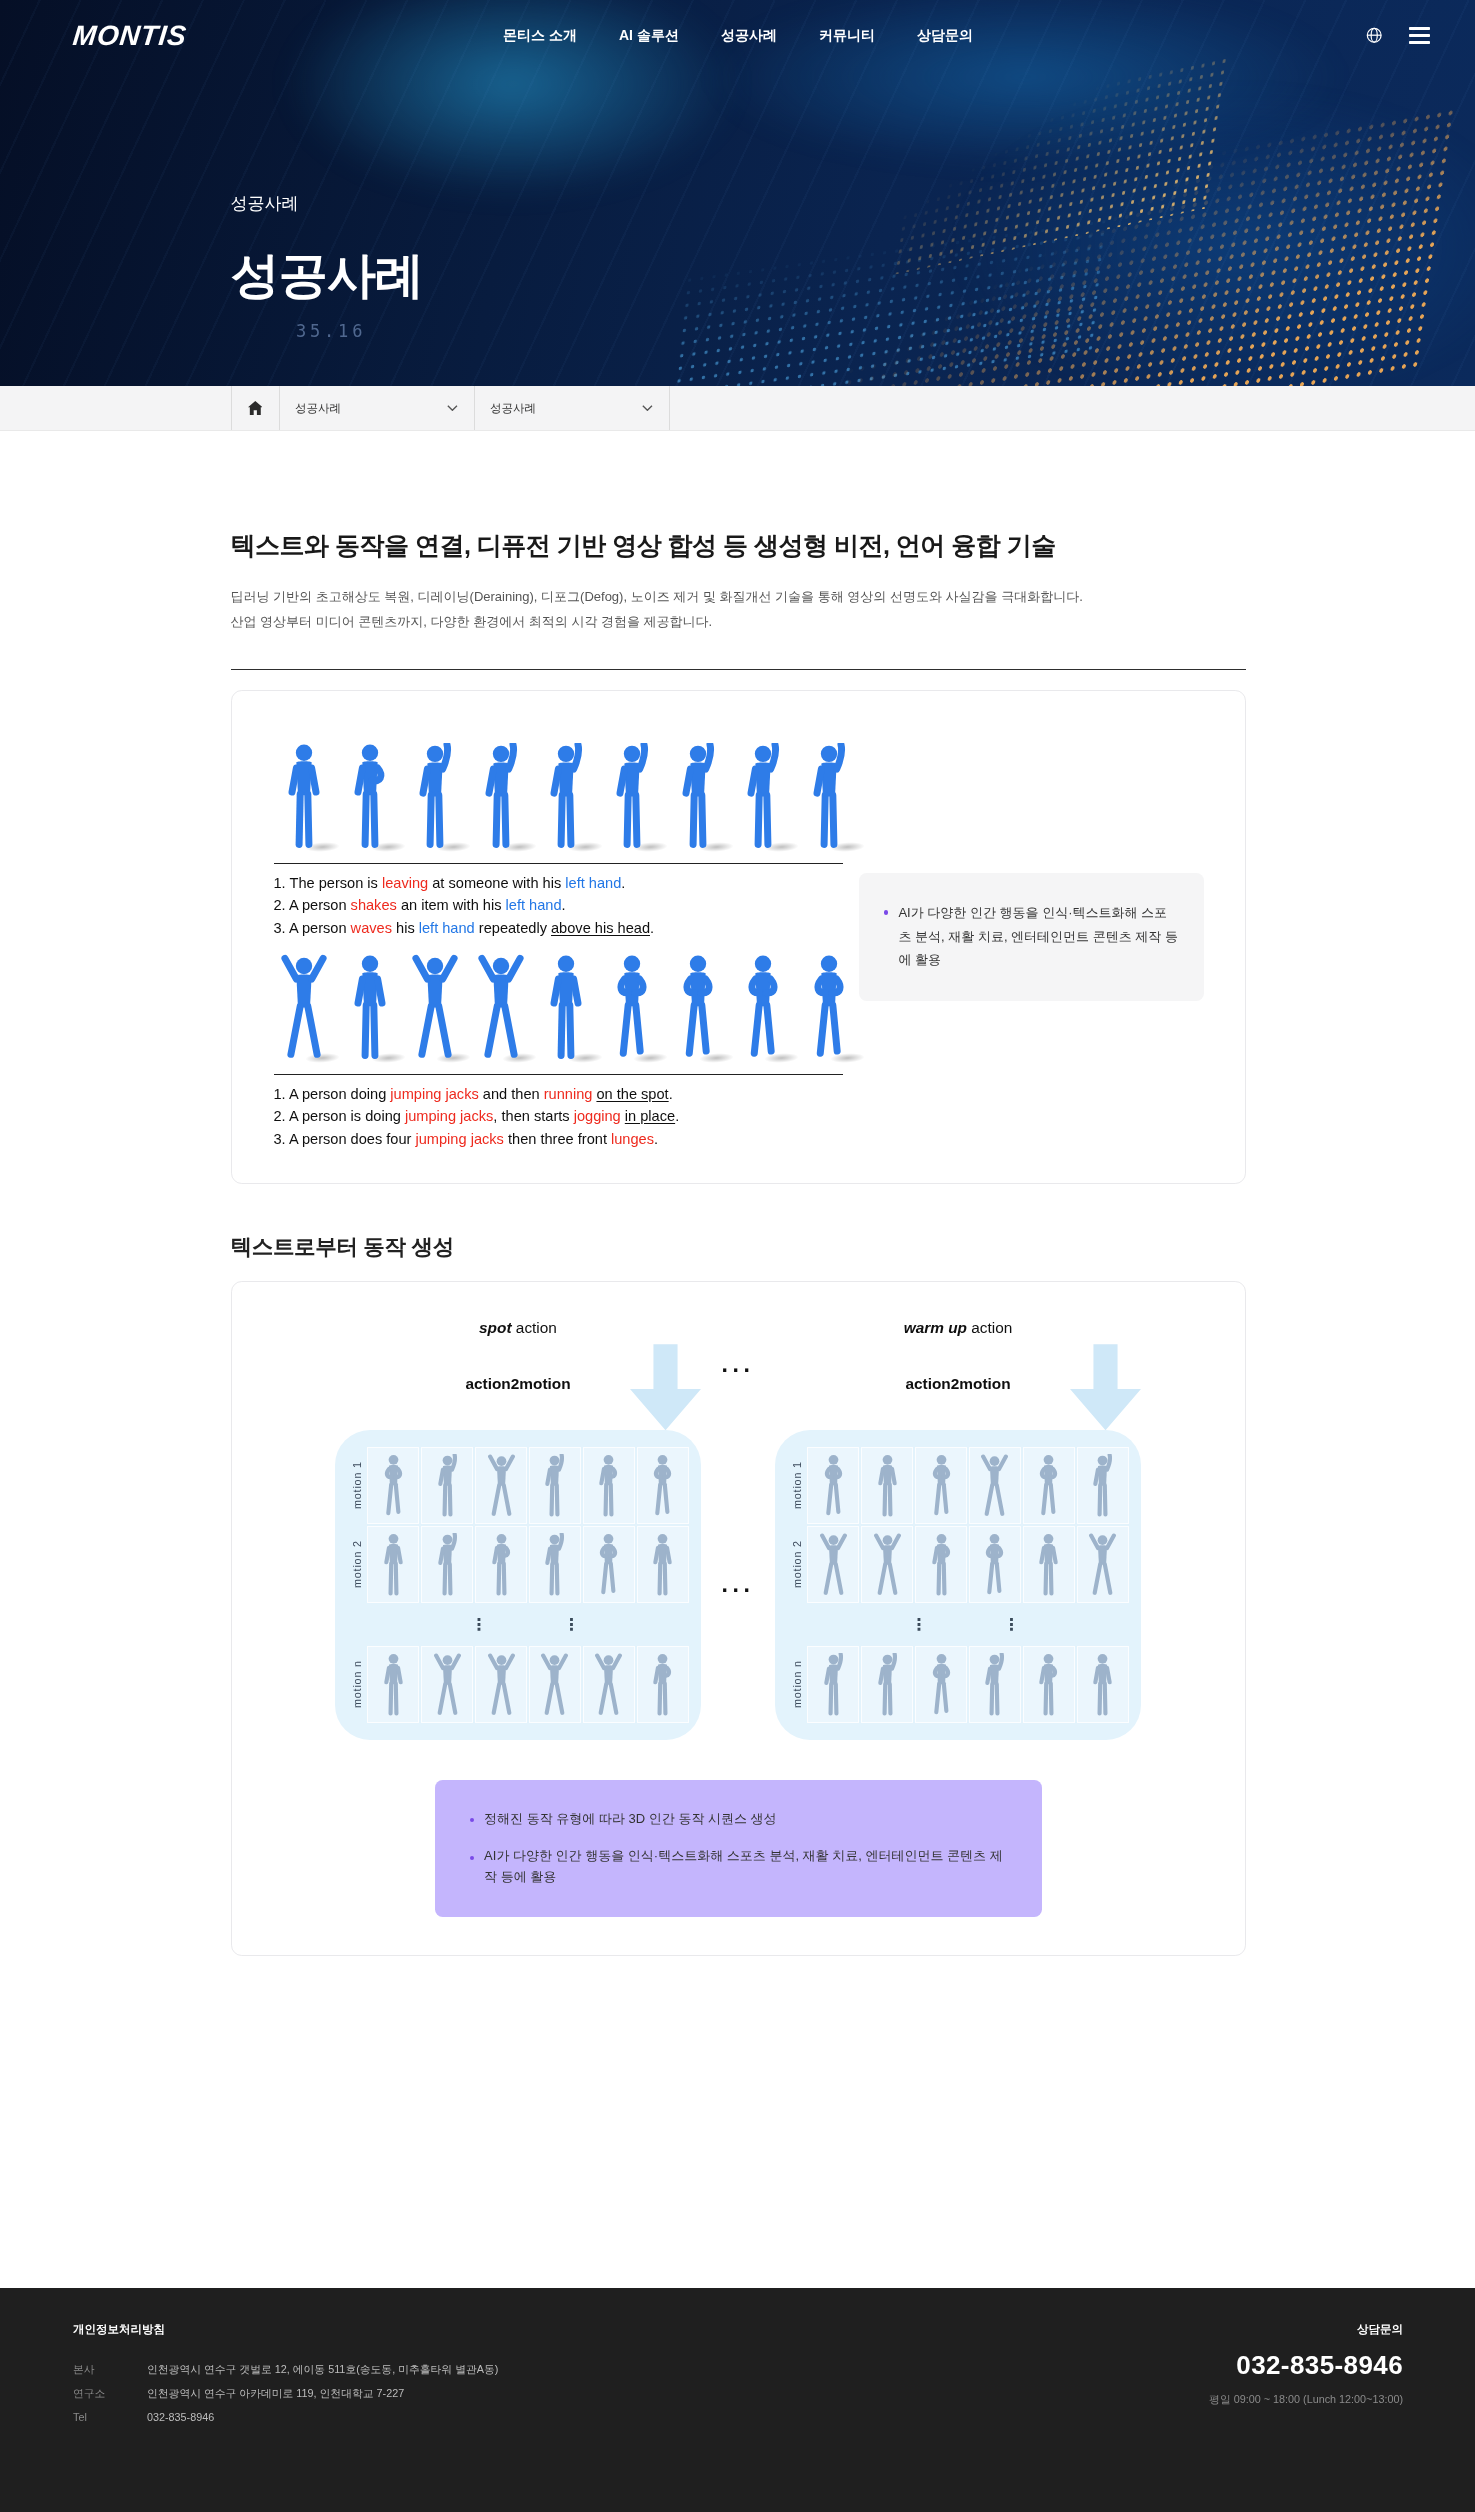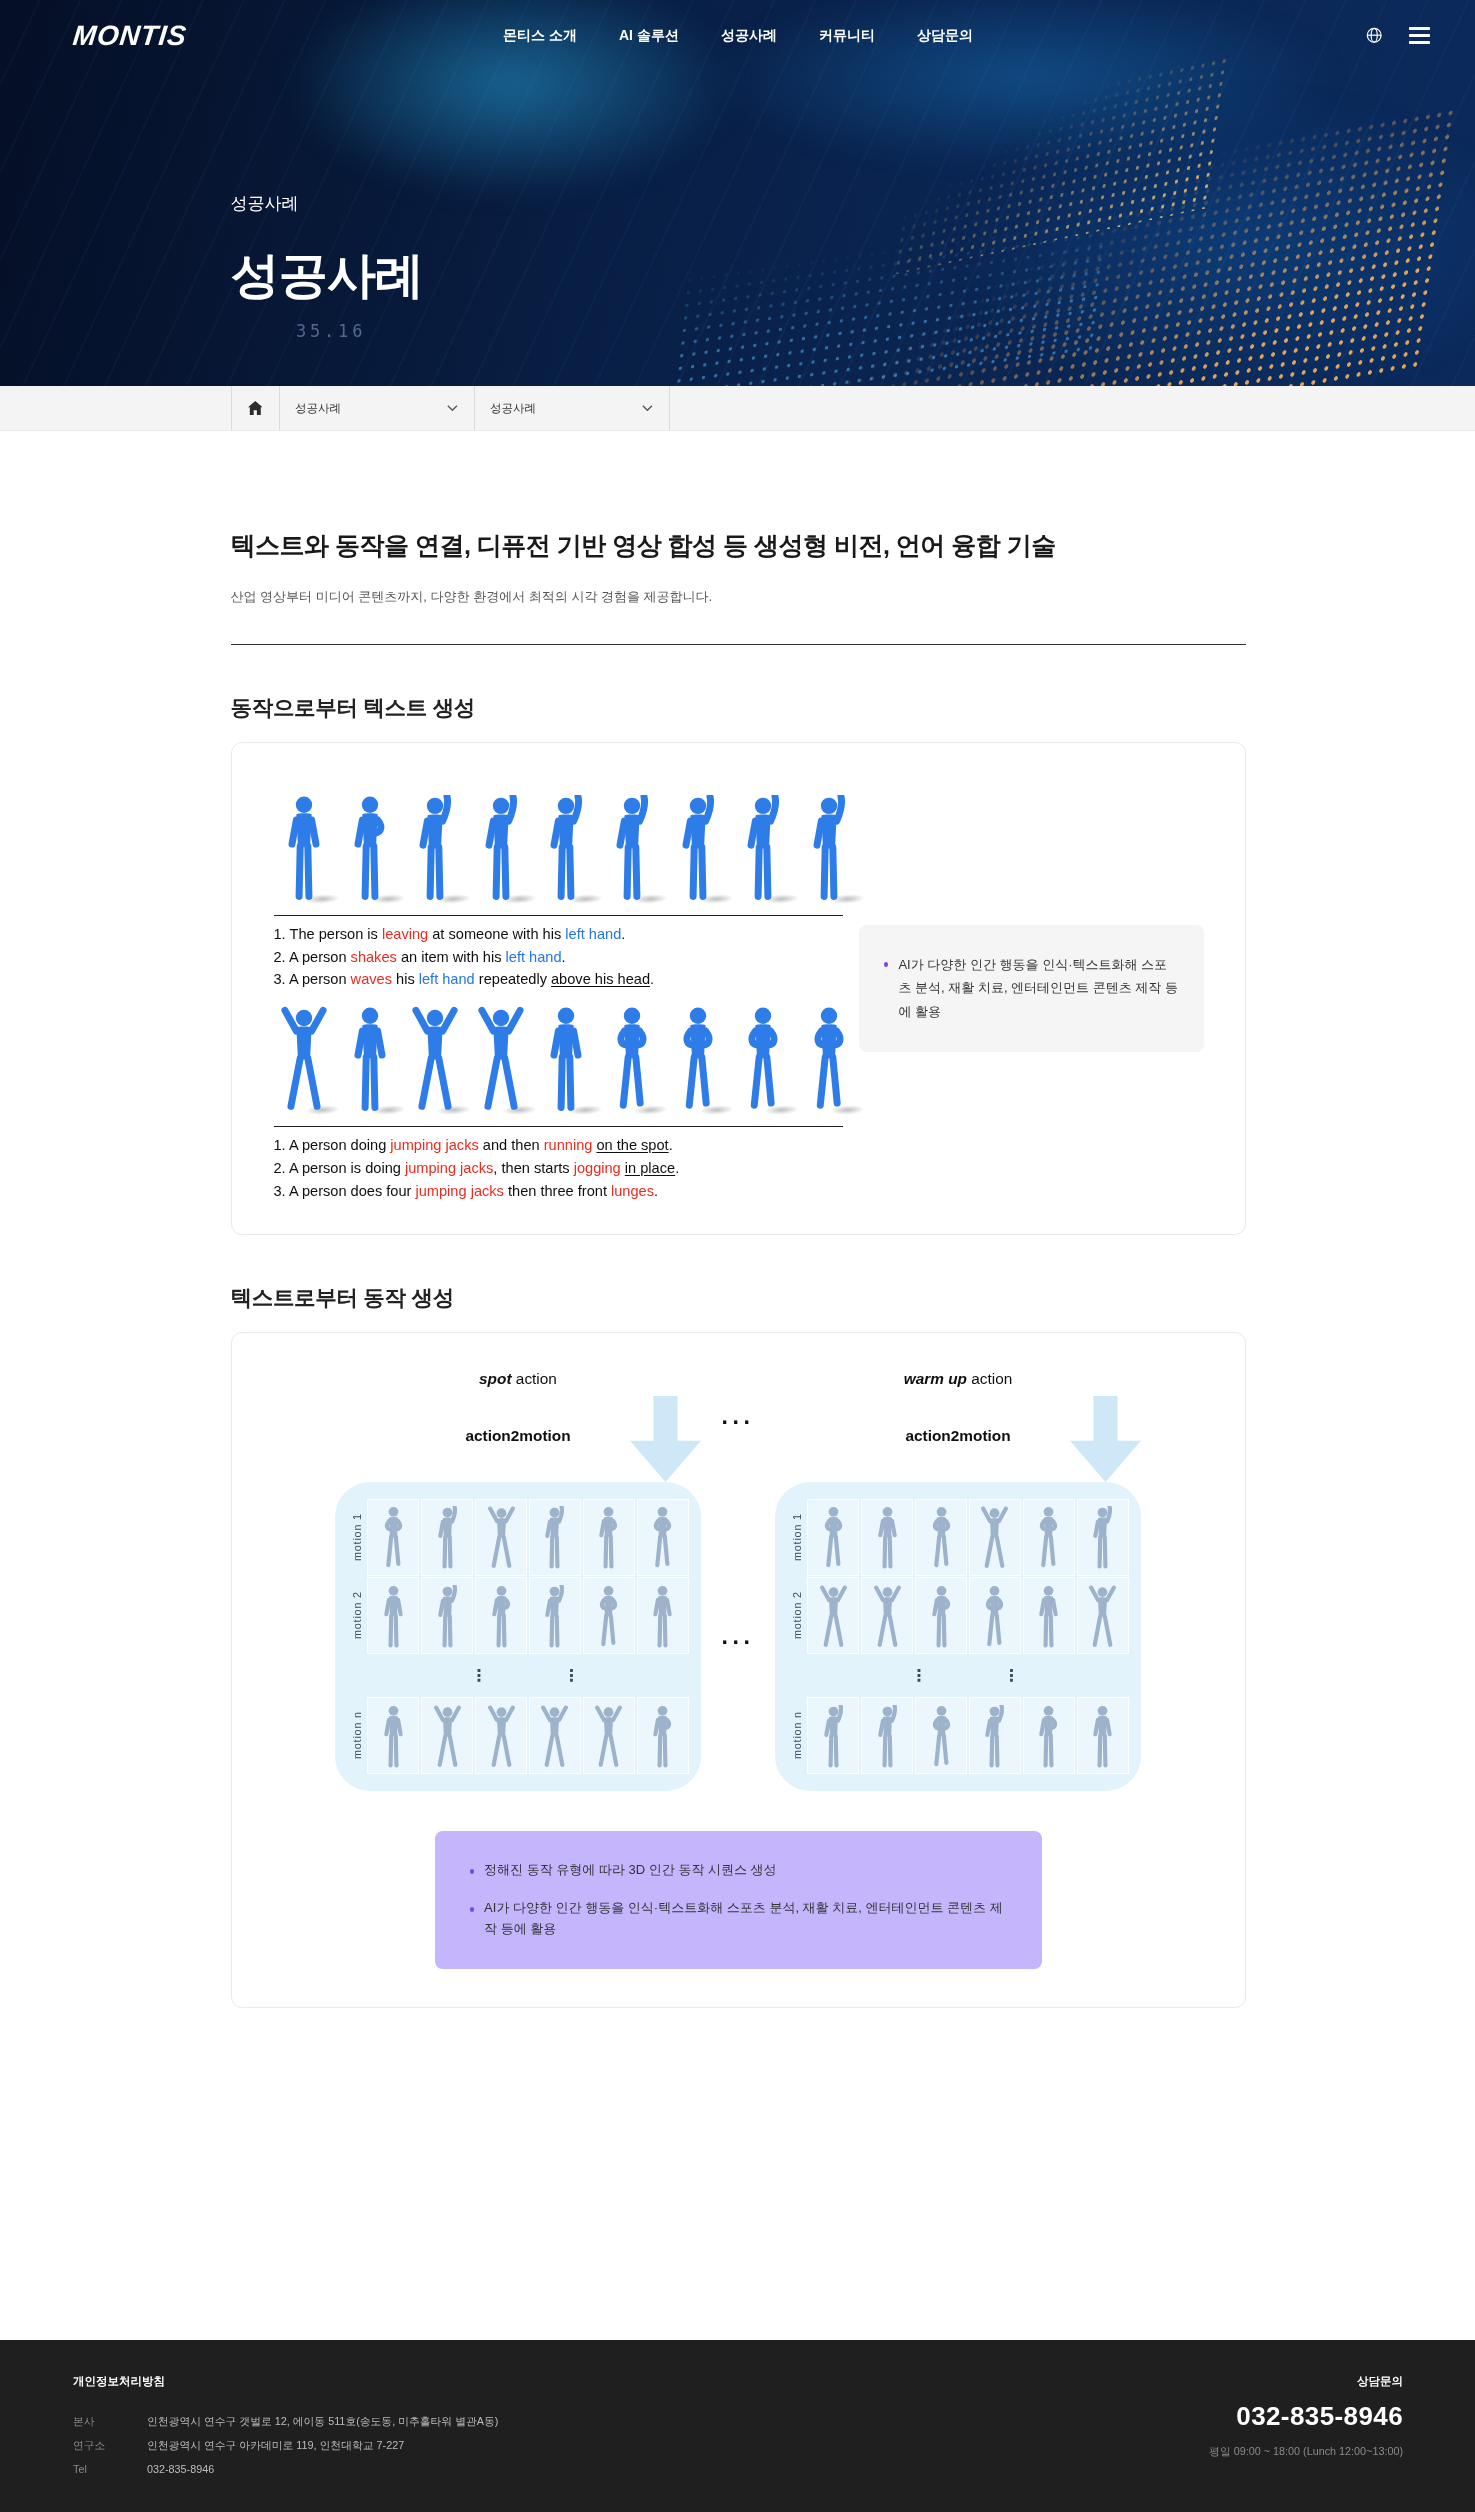--- a/index.html
+++ b/index.html
@@ -258,27 +258,27 @@
     </div>
   </div>
 </div>
 
 <main class="main">
   <div class="container">
 
     <section class="intro">
       <h1>텍스트와 동작을 연결, 디퓨전 기반 영상 합성 등 생성형 비전, 언어 융합 기술</h1>
       <div class="intro-desc">
+        <p>딥러닝 기반의 초고해상도 복원, 디레이닝(Deraining), 디포그(Defog), 노이즈 제거 및 화질개선 기술을 통해 영상의 선명도와 사실감을 극대화합니다.</p>
         <p>산업 영상부터 미디어 콘텐츠까지, 다양한 환경에서 최적의 시각 경험을 제공합니다.</p>
       </div>
       <hr class="rule">
     </section>
 
     <section>
-      <h2 class="sec-title">동작으로부터 텍스트 생성</h2>
       <div class="card">
         <div class="card1-inner">
           <div class="fig-col">
             <div class="fig-row">
                 <div class="fig">
                   <svg viewBox="0 0 44 100" class="pose">
                     <use href="#p-stand"></use>
                   </svg>
                 </div>
                 <div class="fig">

